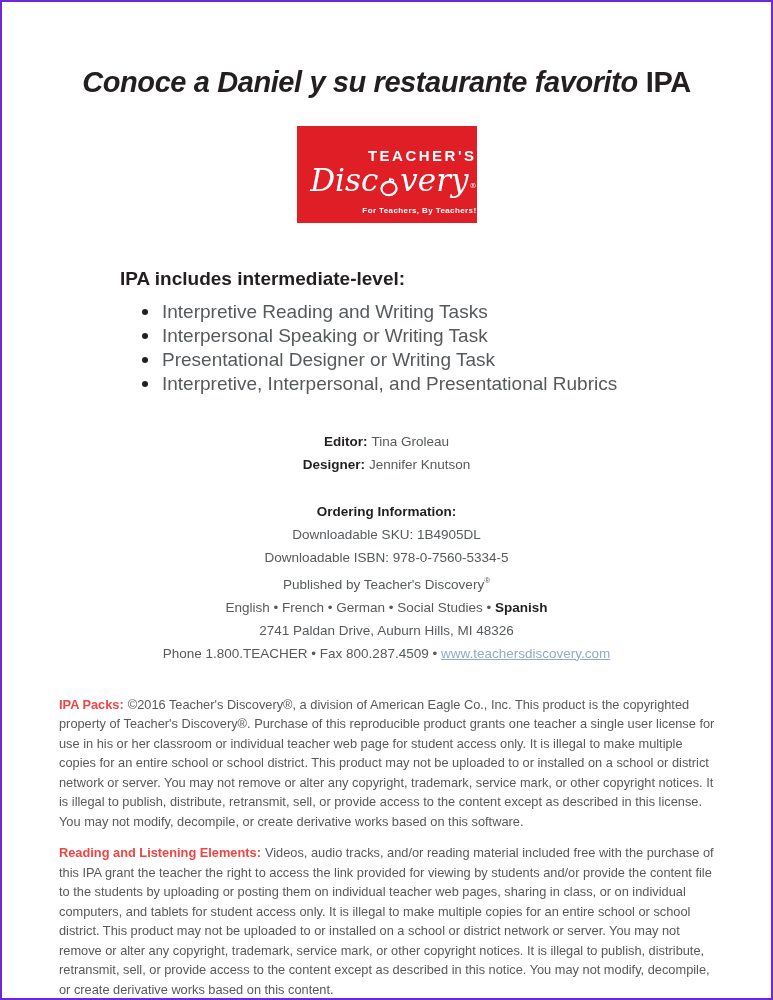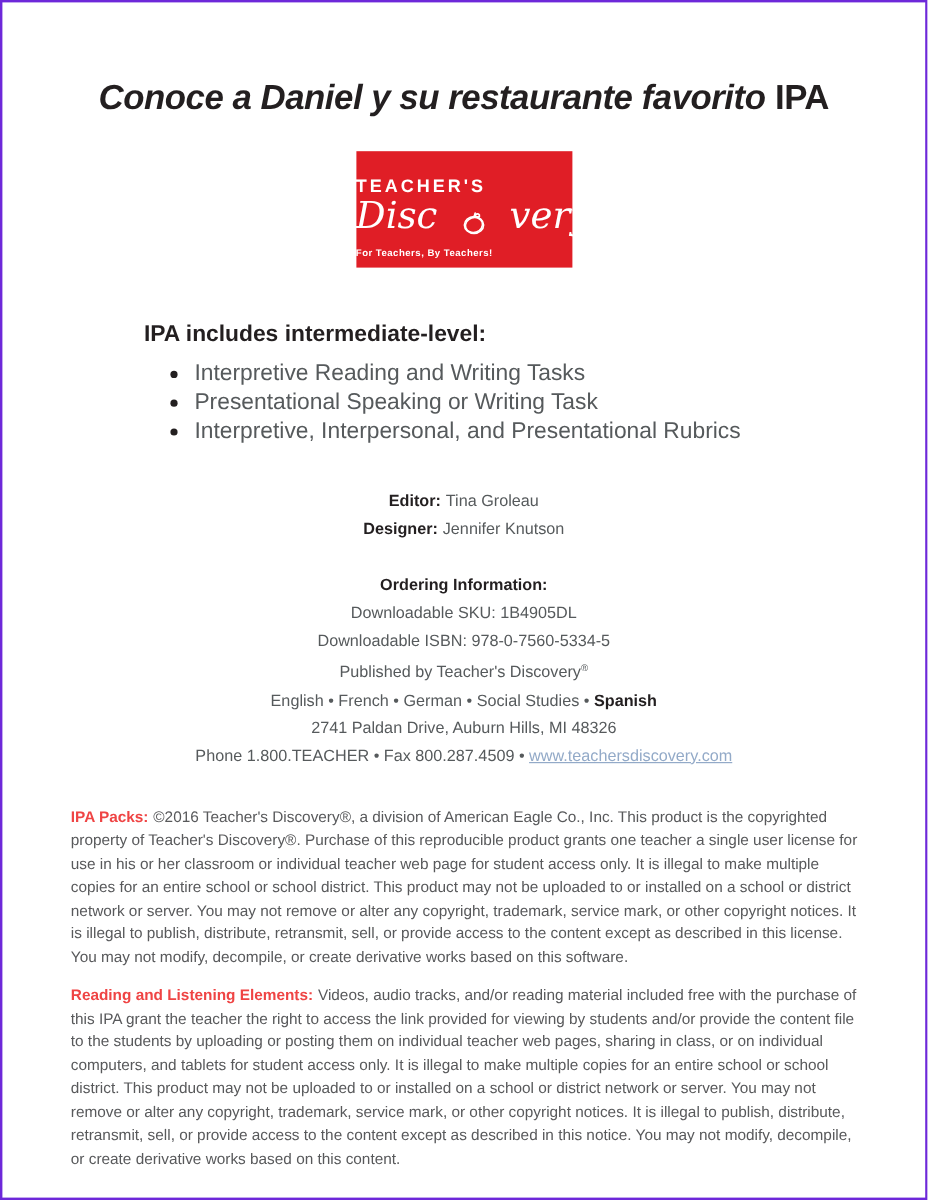--- a/index.html
+++ b/index.html
@@ -31,39 +31,38 @@
 
   
   .logo {
     width: 180px;
     height: 97px;
     margin: 26px auto 0 auto;
     background: #e01e26;
     color: #ffffff;
     display: flex;
     flex-direction: column;
-    align-items: flex-start;
+    align-items: flex-end;
     justify-content: center;
     padding-top: 13px;
   }
   .logo-top {
     font-size: 15px;
     font-weight: bold;
     letter-spacing: 2.5px;
     line-height: 16px;
   }
   .logo-script {
     display: flex;
     align-items: baseline;
     font-family: "DejaVu Serif", serif;
     font-style: italic;
     font-size: 31px;
     line-height: 34px;
     margin-top: -1px;
-    gap: 19px;
   }
   .logo-script .apple-wrap { align-self: center; margin: 6px 1px 0 1px; }
   .logo-reg { font-size: 7px; vertical-align: super; margin-left: 1px; align-self: flex-start; margin-top: 6px; }
   .logo-tag {
     font-size: 8px;
     font-weight: bold;
     letter-spacing: 0.4px;
     margin-top: 3px;
   }
 
@@ -144,21 +143,25 @@
 
   <div class="includes">
     <div class="includes-heading">IPA includes intermediate-level:</div>
     <div class="bullet-list">
       <div class="bullet-item">
         <span class="bullet-dot"></span>
         <span>Interpretive Reading and Writing Tasks</span>
       </div>
       <div class="bullet-item">
         <span class="bullet-dot"></span>
-        <span>Presentational Speaking or Writing Task</span>
+        <span>Interpersonal Speaking or Writing Task</span>
+      </div>
+      <div class="bullet-item">
+        <span class="bullet-dot"></span>
+        <span>Presentational Designer or Writing Task</span>
       </div>
       <div class="bullet-item">
         <span class="bullet-dot"></span>
         <span>Interpretive, Interpersonal, and Presentational Rubrics</span>
       </div>
     </div>
   </div>
 
   <div class="center-block credits">
     <div class="center-line"><b>Editor:</b><span>Tina Groleau</span></div>

